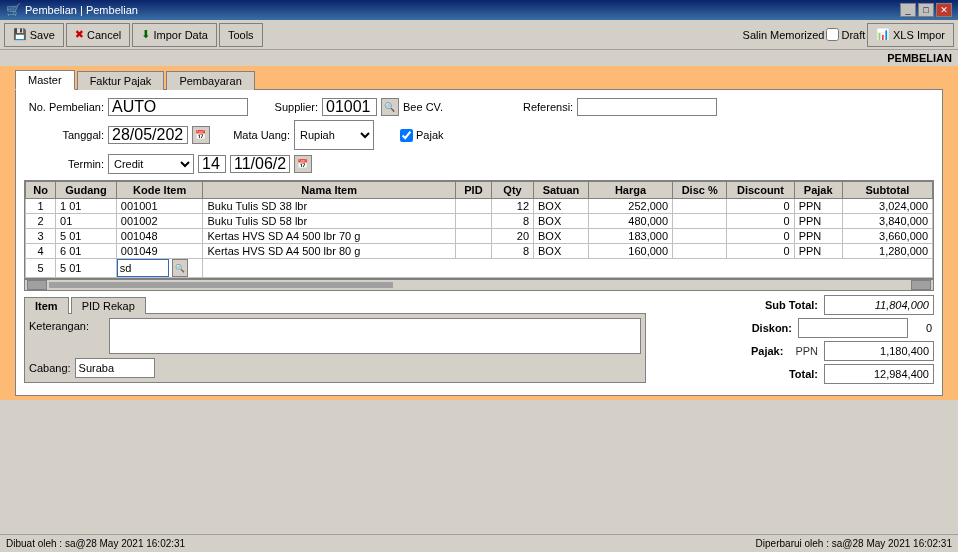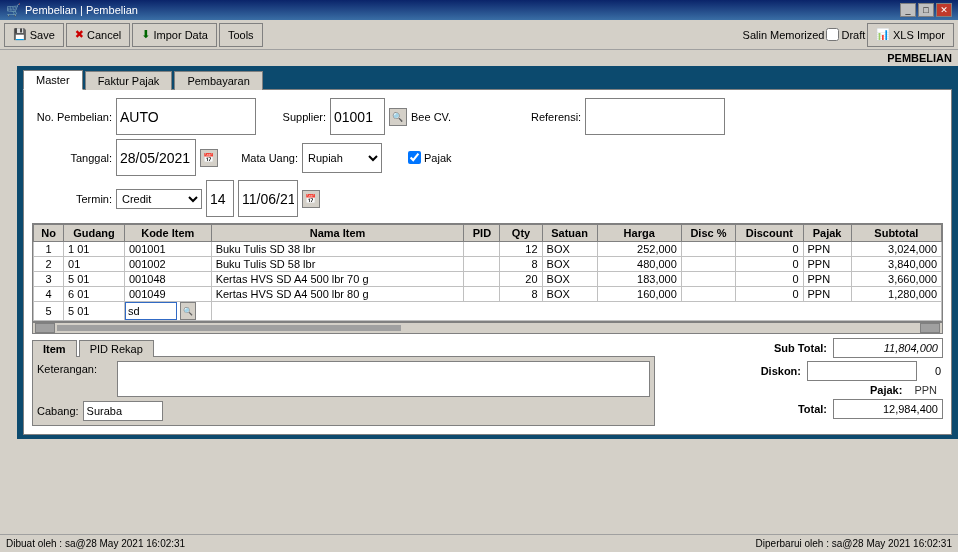--- a/index.html
+++ b/index.html
@@ -58,23 +58,22 @@
       text-align: right;
       padding: 2px 6px;
       font-weight: bold;
       font-size: 11px;
       background: #d4d0c8;
       color: #000;
     }
 
     
     .main-container {
-      background: #0c4a6e;
-      padding: 4px 6px;
-      margin-left: 17px;
+      background: #fdba74;
+      padding: 4px 15px;
     }
 
     
     .tabs {
       display: flex;
       align-items: flex-end;
       margin-bottom: 0;
     }
     .tab {
       padding: 3px 12px;
@@ -92,24 +91,24 @@
     }
 
     
     .form-panel {
       background: #ffffff;
       border: 1px solid #808080;
       padding: 8px;
       margin-top: -1px;
     }
     .form-input {
-      height: 37px;
+      height: 18px;
       border: 1px solid #808080;
       padding: 1px 3px;
-      font-size: 14px;
+      font-size: 16px;
       background: white;
     }
     .form-input-lg { width: 140px; }
     .search-btn {
       width: 18px; height: 18px;
       background: #d4d0c8; border: 1px solid #808080;
       cursor: pointer; display: flex; align-items: center; justify-content: center; font-size: 9px;
     }
     .termin-select {
       height: 20px; border: 1px solid #808080; font-size: 11px; background: white; padding: 1px;
@@ -454,20 +453,21 @@
             <input type="text" class="summary-value" value="11,804,000" style="width: 110px; text-align: right; border: 1px solid rgb(128, 128, 128); padding: 1px 4px; font-size: 11px; font-style: italic;">
           </div>
           <div class="summary-row">
             <span class="summary-label">Diskon:</span>
             <input type="text" class="summary-value" value="" style="width: 50px; text-align: right; border: 1px solid rgb(128, 128, 128); padding: 1px 4px; font-size: 11px;">
             <span style="min-width:20px; text-align:right; font-size:11px; margin-left:4px; margin-right:2px;">0</span>
           </div>
           <div class="summary-row">
             <span class="summary-label">Pajak:</span>
             <span class="summary-note">PPN</span>
+            <input type="text" class="summary-value" value="1,180,400" style="width: 110px; text-align: right; border: 1px solid rgb(128, 128, 128); padding: 1px 4px; font-size: 11px;">
           </div>
           <div class="summary-row">
             <span class="summary-label" style="font-weight:bold;">Total:</span>
             <input type="text" class="summary-value" value="12,984,400" style="width: 110px; text-align: right; border: 1px solid rgb(128, 128, 128); padding: 1px 4px; font-size: 11px; font-weight: normal;">
           </div>
         </div>
       </div>
     </div>
   </div>
 

